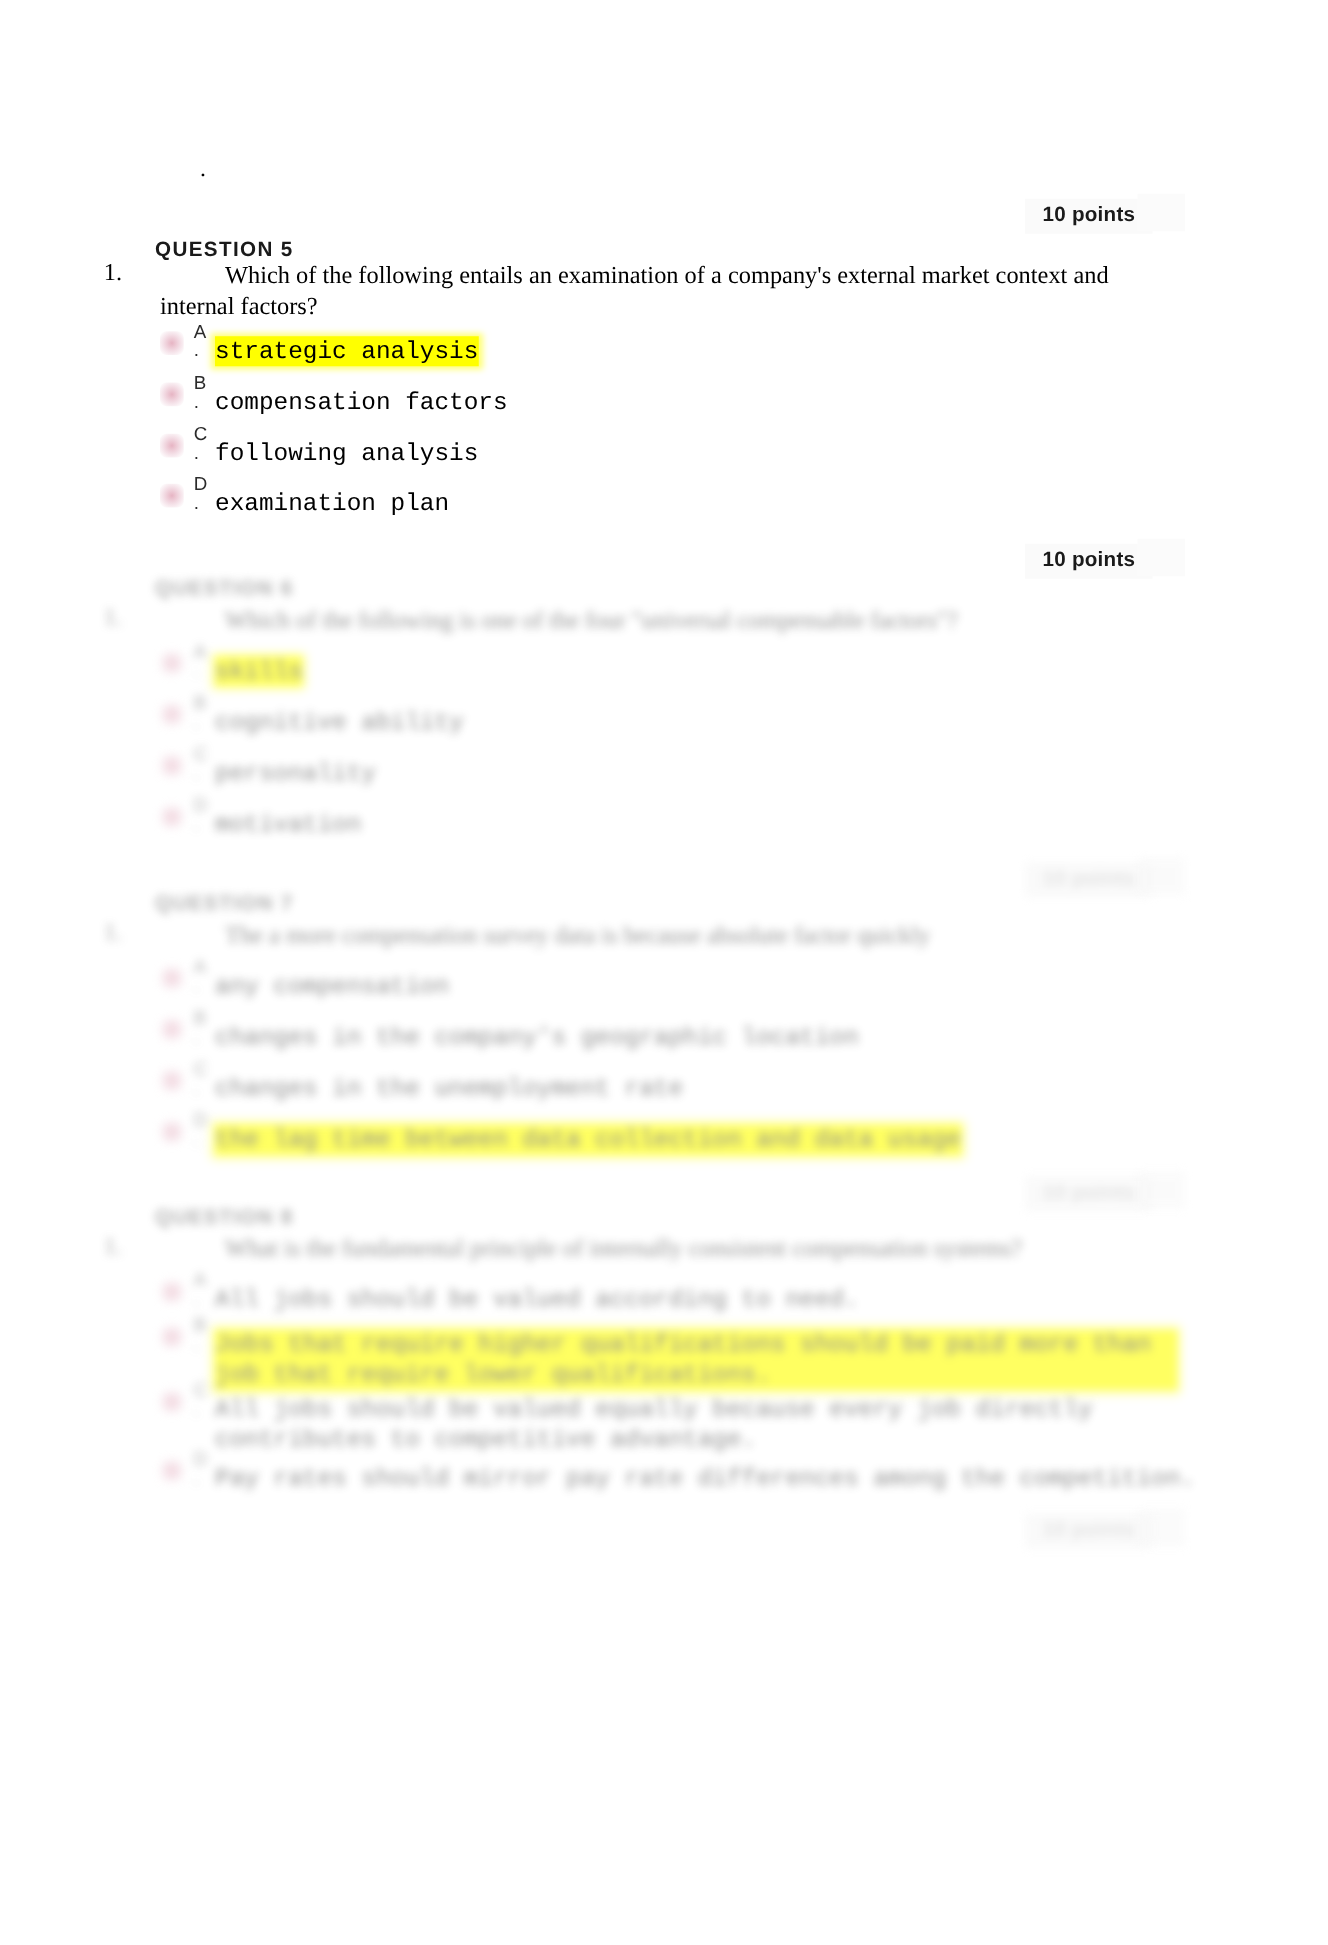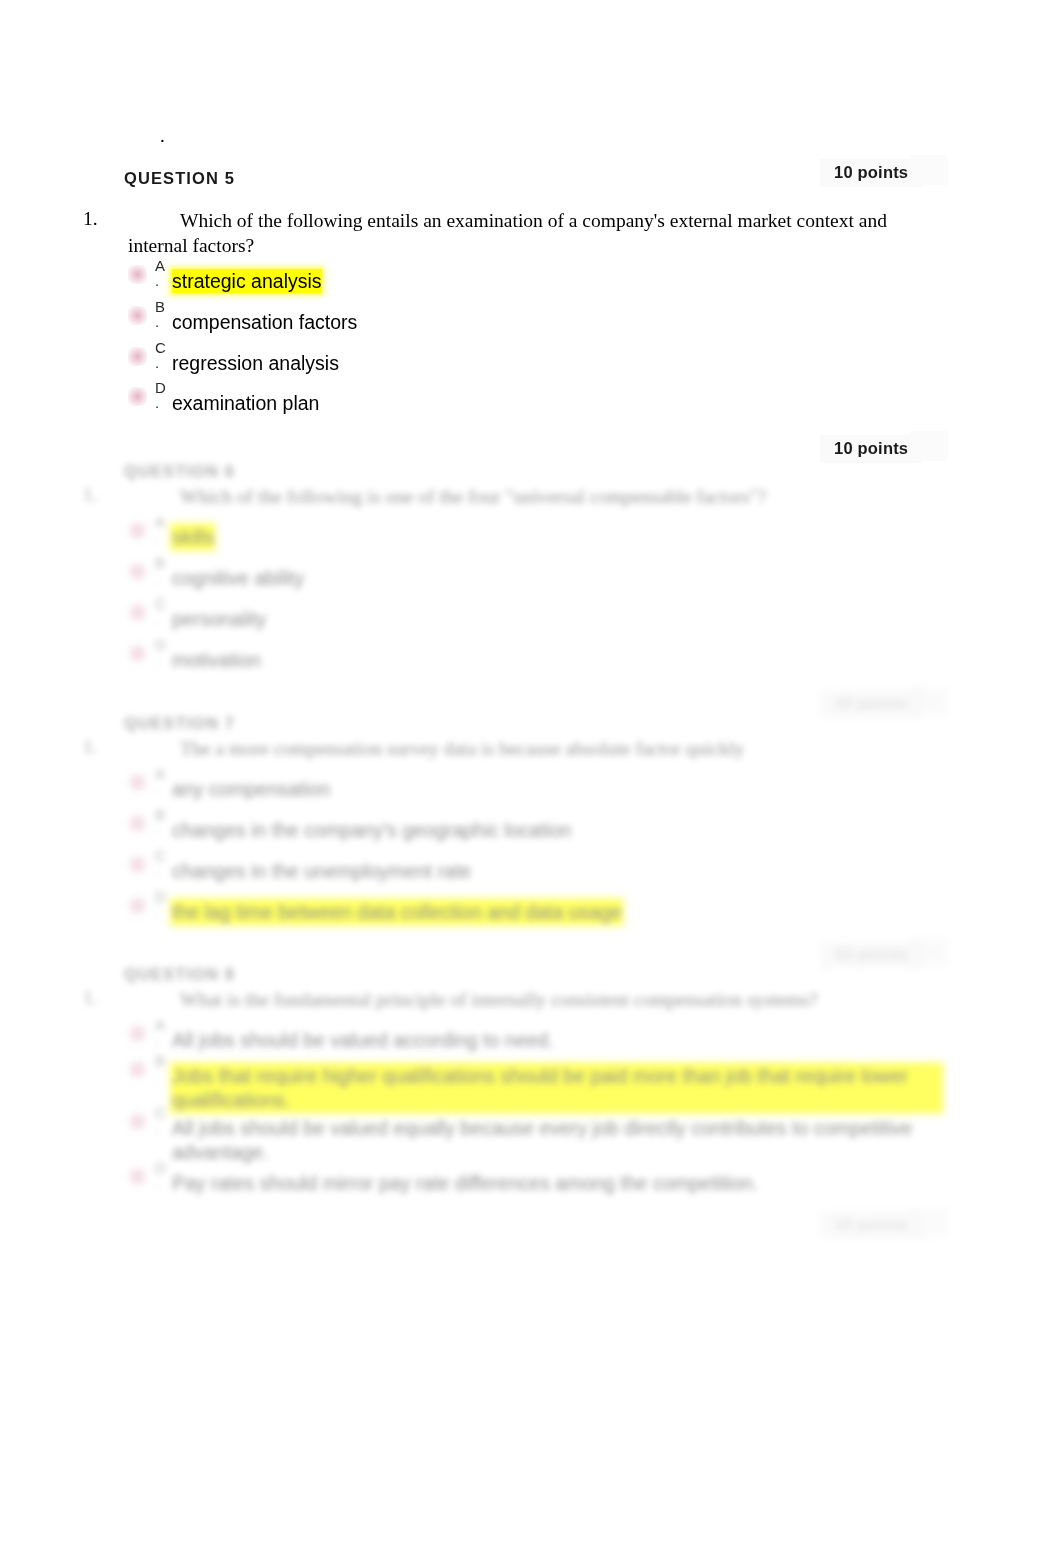--- a/index.html
+++ b/index.html
@@ -114,21 +114,21 @@
     margin-left: 8px;
     text-align: left;
   }
   .ans-letter .dot {
     display: block;
     margin-top: 3px;
     font-size: 15px;
     line-height: 10px;
   }
   .ans-text {
-    font-family: Liberation Sans, sans-serif;
+    font-family: Liberation Mono, monospace;
     font-size: 19.5px;
     line-height: 24px;
     color: #000;
     margin-top: 11px;
     margin-left: 1px;
     white-space: nowrap;
   }
   .hl {
     background: #ffff00;
     box-shadow: 0 0 5px 3px rgba(255,255,0,0.55);
@@ -165,40 +165,40 @@
 <body>
 
 <div class="page">
 
   <div class="stray-dot">.</div>
 
   <div class="points-badge" style="left:820px; top:159px;">10 points</div>
   <div class="badge-tail" style="left:910px; top:155px; width:38px;"></div>
 
   <div class="qblock">
-    <div class="q-header" style="left:124px; top:169px;">QUESTION 5</div>
+    <div class="q-header" style="left:124px; top:191px;">QUESTION 5</div>
     <div class="q-number" style="left:83px; top:208px;">1.</div>
     <div class="q-text" style="left:128px; top:208px; width:800px;"><span class="indent"></span><span>Which of the following entails an examination of a company's external market context and internal factors?</span></div>
 
     <div class="answer-row" style="left:128px; top:258px;">
       <span class="radio-dot"></span>
       <span class="ans-letter"><span>A</span><span class="dot">.</span></span>
       <span class="ans-text hl">strategic analysis</span>
     </div>
 
     <div class="answer-row" style="left:128px; top:299px;">
       <span class="radio-dot"></span>
       <span class="ans-letter"><span>B</span><span class="dot">.</span></span>
       <span class="ans-text">compensation factors</span>
     </div>
 
     <div class="answer-row" style="left:128px; top:340px;">
       <span class="radio-dot"></span>
       <span class="ans-letter"><span>C</span><span class="dot">.</span></span>
-      <span class="ans-text">regression analysis</span>
+      <span class="ans-text">following analysis</span>
     </div>
 
     <div class="answer-row" style="left:128px; top:380px;">
       <span class="radio-dot"></span>
       <span class="ans-letter"><span>D</span><span class="dot">.</span></span>
       <span class="ans-text">examination plan</span>
     </div>
   </div>
 
   <div class="points-badge" style="left:820px; top:435px;">10 points</div>

